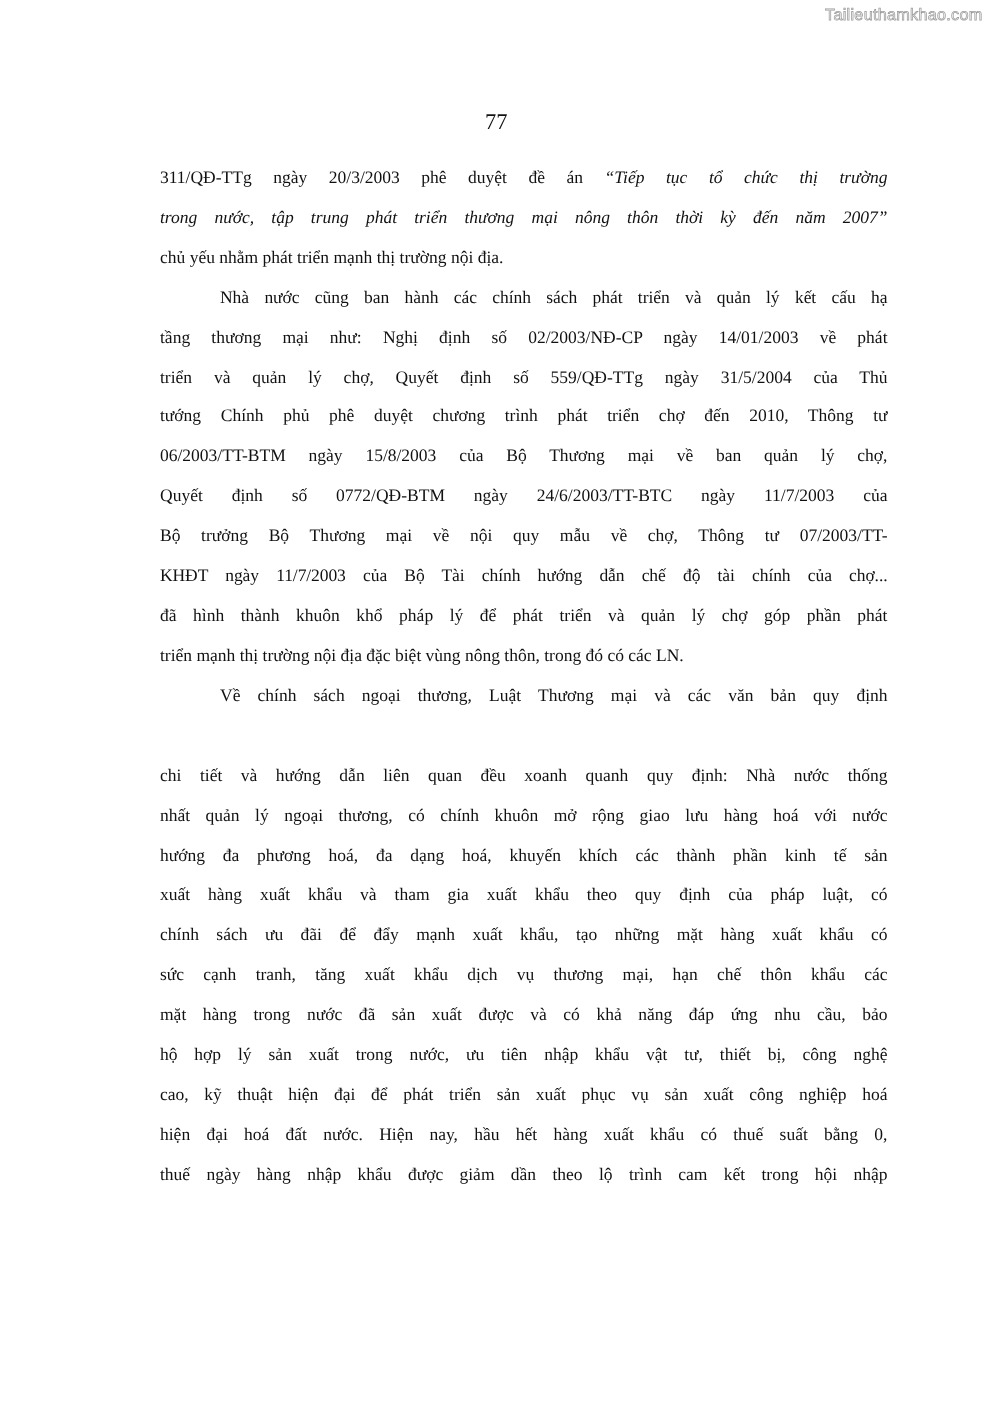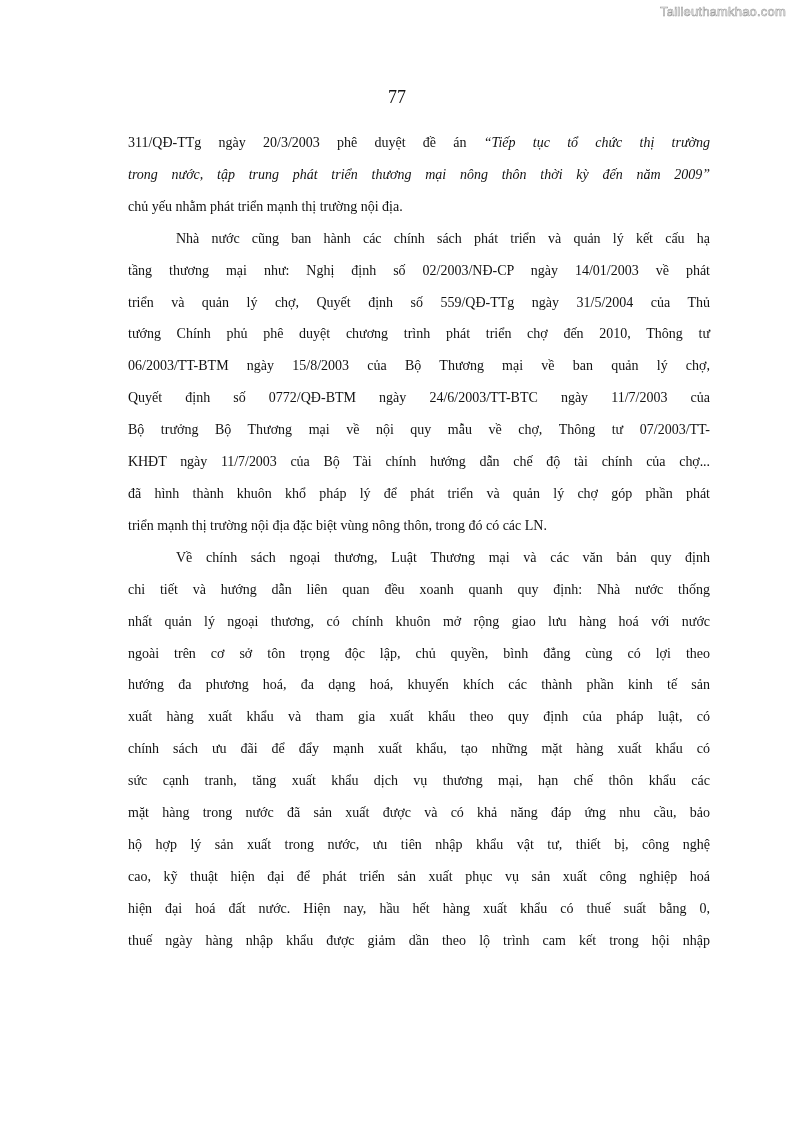--- a/index.html
+++ b/index.html
@@ -26,40 +26,39 @@
     .ital { font-style:italic; }
   </style>
 </head>
 <body>
 
 <div class="watermark">Tailieuthamkhao.com</div>
 <div class="page-number">77</div>
 <div class="body-text" id="body-text">
     <div class="para">
       <span class="line" style="display: block;"><span style="white-space: nowrap;"><span>311/QĐ-TTg ngày 20/3/2003 phê duyệt đề án </span><span class="ital">“Tiếp tục tổ chức thị trường</span></span></span>
-      <span class="line" style="display: block;"><span style="white-space: nowrap; letter-spacing: -0.011875px;"><span class="ital">trong nước, tập trung phát triển thương mại nông thôn thời kỳ đến năm 2009”</span></span></span>
+      <span class="line" style="display: block;"><span style="white-space: nowrap; letter-spacing: -0.011875px;"><span class="ital">trong nước, tập trung phát triển thương mại nông thôn thời kỳ đến năm 2007”</span></span></span>
       <span class="line last" style="display: block;"><span>chủ yếu nhằm phát triển mạnh thị trường nội địa.</span></span>
     </div>
     <div class="para">
       <span class="line" style="padding-left: 48px; display: block;"><span style="white-space: nowrap; letter-spacing: -0.0388393px;"><span>Nhà nước cũng ban hành các chính sách phát triển và quản lý kết cấu hạ</span></span></span>
       <span class="line" style="display: block;"><span style="white-space: nowrap;"><span>tầng thương mại như: Nghị định số 02/2003/NĐ-CP ngày 14/01/2003 về phát</span></span></span>
       <span class="line" style="display: block;"><span style="white-space: nowrap;"><span>triển và quản lý chợ, Quyết định số 559/QĐ-TTg ngày 31/5/2004 của Thủ</span></span></span>
       <span class="line" style="display: block;"><span style="white-space: nowrap;"><span>tướng Chính phủ phê duyệt chương trình phát triển chợ đến 2010, Thông tư</span></span></span>
       <span class="line" style="display: block;"><span style="white-space: nowrap;"><span>06/2003/TT-BTM ngày 15/8/2003 của Bộ Thương mại về ban quản lý chợ,</span></span></span>
       <span class="line" style="display: block;"><span style="white-space: nowrap;"><span>Quyết định số 0772/QĐ-BTM ngày 24/6/2003/TT-BTC ngày 11/7/2003 của</span></span></span>
       <span class="line" style="display: block;"><span style="white-space: nowrap;"><span>Bộ trưởng Bộ Thương mại về nội quy mẫu về chợ, Thông tư 07/2003/TT-</span></span></span>
       <span class="line" style="display: block;"><span style="white-space: nowrap; letter-spacing: -0.0618666px;"><span>KHĐT ngày 11/7/2003 của Bộ Tài chính hướng dẫn chế độ tài chính của chợ...</span></span></span>
       <span class="line" style="display: block;"><span style="white-space: nowrap;"><span>đã hình thành khuôn khổ pháp lý để phát triển và quản lý chợ góp phần phát</span></span></span>
       <span class="line last" style="display: block;"><span>triển mạnh thị trường nội địa đặc biệt vùng nông thôn, trong đó có các LN.</span></span>
     </div>
     <div class="para">
       <span class="line" style="padding-left: 48px; display: block;"><span style="white-space: nowrap;"><span>Về chính sách ngoại thương, Luật Thương mại và các văn bản quy định</span></span></span>
-      <span class="line" style="display: block;"><span style="white-space: nowrap;"><span>chi tiết và hướng dẫn liên quan đều xoanh quanh quy định: Nhà nước thống</span></span></span>
+      <span class="line" style="display: block; margin-top: 32px;"><span style="white-space: nowrap;"><span>chi tiết và hướng dẫn liên quan đều xoanh quanh quy định: Nhà nước thống</span></span></span>
       <span class="line" style="display: block;"><span style="white-space: nowrap; letter-spacing: -0.01125px;"><span>nhất quản lý ngoại thương, có chính khuôn mở rộng giao lưu hàng hoá với nước</span></span></span>
-      <span class="line" style="display: block;"><span style="white-space: nowrap;"><span>ngoài trên cơ sở tôn trọng độc lập, chủ quyền, bình đẳng cùng có lợi theo</span></span></span>
       <span class="line" style="display: block;"><span style="white-space: nowrap;"><span>hướng đa phương hoá, đa dạng hoá, khuyến khích các thành phần kinh tế sản</span></span></span>
       <span class="line" style="display: block;"><span style="white-space: nowrap;"><span>xuất hàng xuất khẩu và tham gia xuất khẩu theo quy định của pháp luật, có</span></span></span>
       <span class="line" style="display: block;"><span style="white-space: nowrap;"><span>chính sách ưu đãi để đẩy mạnh xuất khẩu, tạo những mặt hàng xuất khẩu có</span></span></span>
       <span class="line" style="display: block;"><span style="white-space: nowrap;"><span>sức cạnh tranh, tăng xuất khẩu dịch vụ thương mại, hạn chế thôn khẩu các</span></span></span>
       <span class="line" style="display: block;"><span style="white-space: nowrap;"><span>mặt hàng trong nước đã sản xuất được và có khả năng đáp ứng nhu cầu, bảo</span></span></span>
       <span class="line" style="display: block;"><span style="white-space: nowrap;"><span>hộ hợp lý sản xuất trong nước, ưu tiên nhập khẩu vật tư, thiết bị, công nghệ</span></span></span>
       <span class="line" style="display: block;"><span style="white-space: nowrap;"><span>cao, kỹ thuật hiện đại để phát triển sản xuất phục vụ sản xuất công nghiệp hoá</span></span></span>
       <span class="line" style="display: block;"><span style="white-space: nowrap;"><span>hiện đại hoá đất nước. Hiện nay, hầu hết hàng xuất khẩu có thuế suất bằng 0,</span></span></span>
       <span class="line" style="display: block;"><span style="white-space: nowrap;"><span>thuế ngày hàng nhập khẩu được giảm dần theo lộ trình cam kết trong hội nhập</span></span></span>
     </div>

